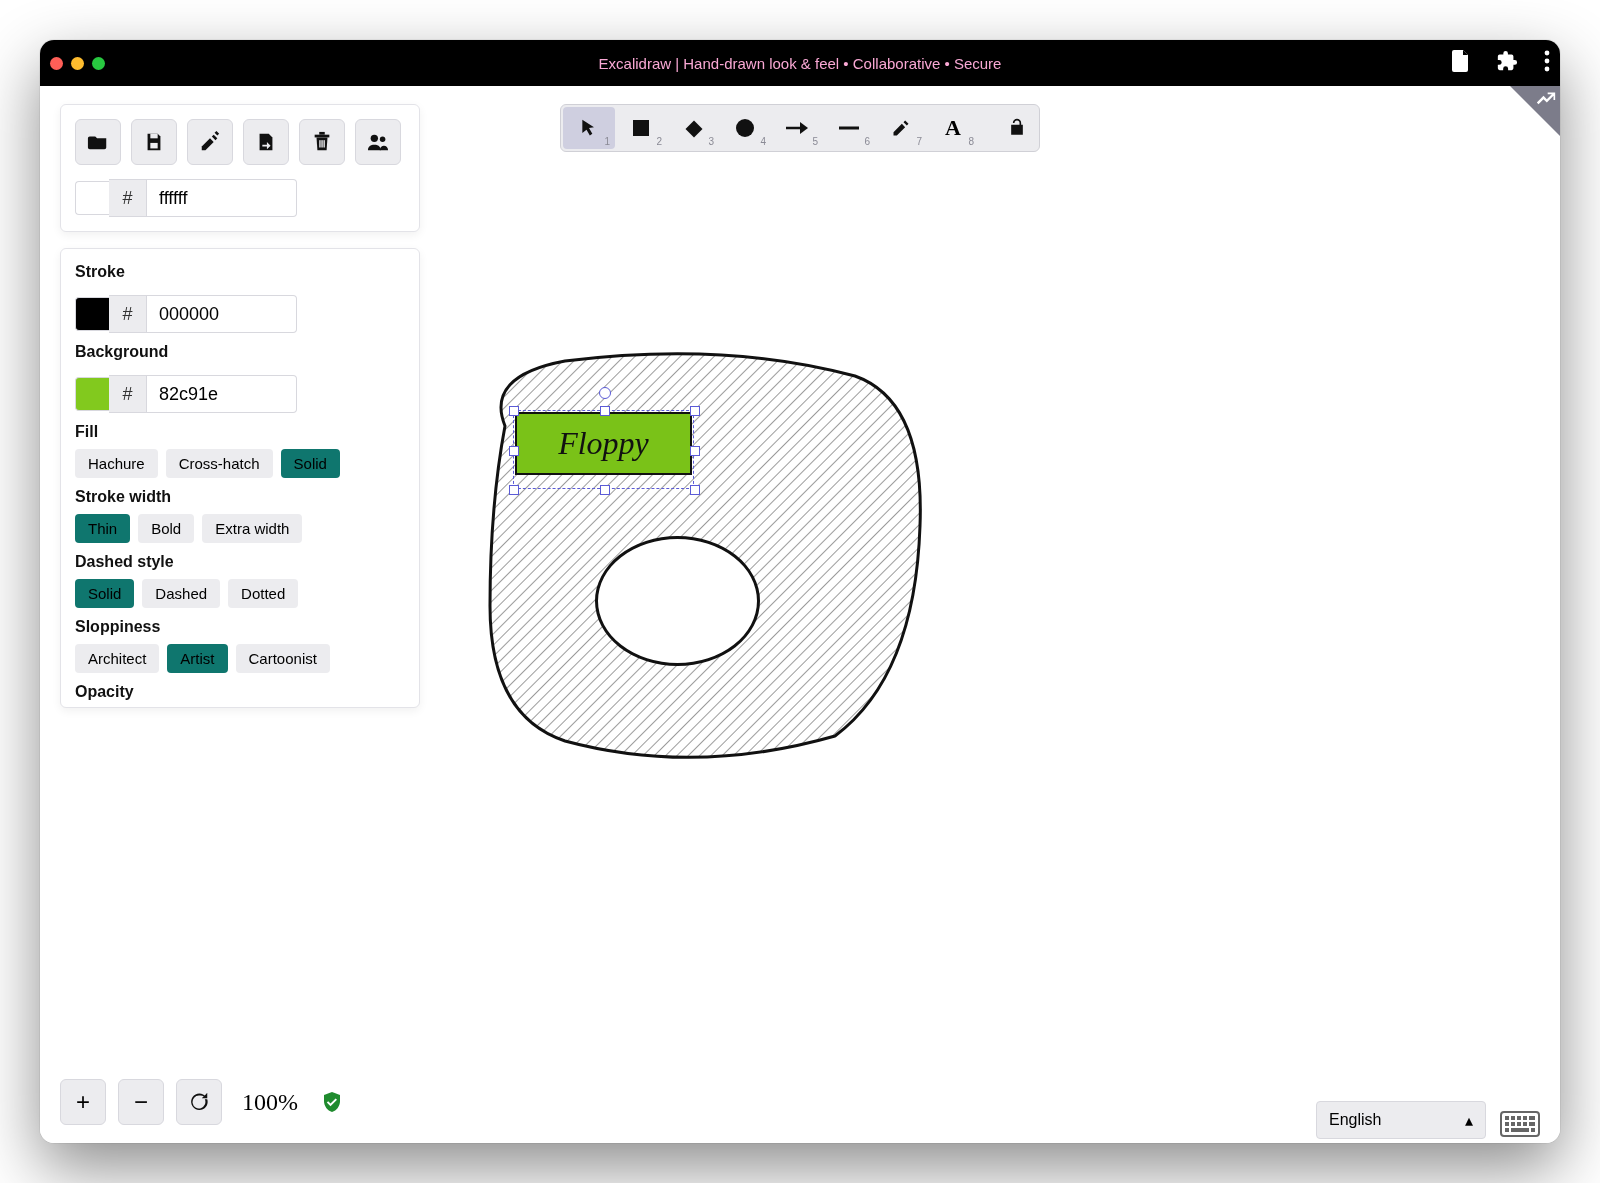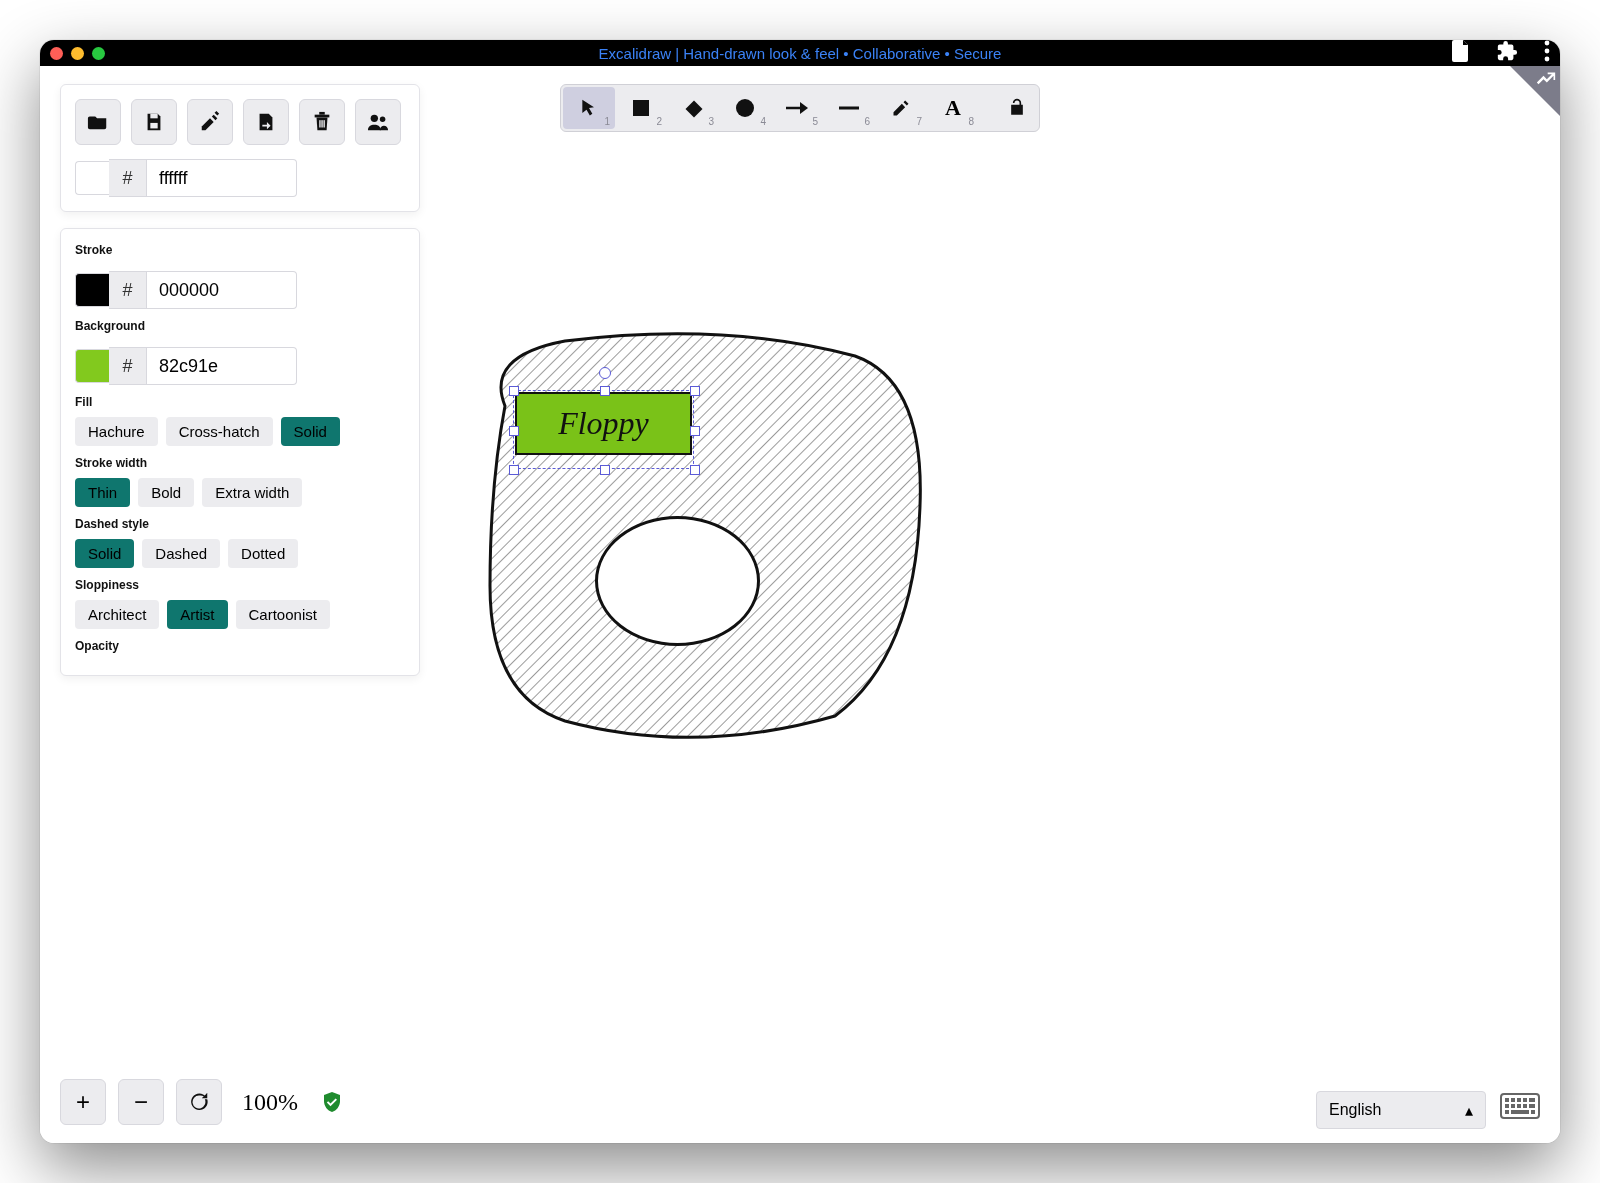--- a/index.html
+++ b/index.html
@@ -7,21 +7,21 @@
 
 
 .page { padding: 40px; min-height: 100%; display: flex; }
 .window {
   flex: 1; display: flex; flex-direction: column;
   border-radius: 14px; overflow: hidden;
   box-shadow: 0 25px 65px rgba(0,0,0,.45), 0 0 0 1px rgba(0,0,0,.05);
   background: #fff;
 }
 .titlebar {
-  background: #000; color: #3b82f6; height: 26px; display: flex; align-items: center;
+  background: #000; color: #f9a8d4; height: 46px; display: flex; align-items: center;
   padding: 0 10px; position: relative;
 }
 .traffic { display: flex; gap: 8px; }
 .traffic span { width: 13px; height: 13px; border-radius: 50%; display: inline-block; }
 .title { position: absolute; left: 0; right: 0; text-align: center; font-size: 15px; font-weight: 500; pointer-events: none; }
 .title-actions { margin-left: auto; display: flex; gap: 26px; align-items: center; }
 .title-actions svg, .title-actions .dots { fill: #fff; }
 
 
 .body { flex: 1; position: relative; overflow: hidden; background: #fff; }
@@ -68,41 +68,41 @@
 }
 .color-row .swatch { border-radius: 4px 0 0 4px; border-right: none; }
 .hex-input {
   height: 38px; border: 1px solid #d8d8de; border-left: none; border-radius: 0 4px 4px 0;
   padding: 0 12px; font-size: 18px; width: 150px; outline: none;
 }
 
 
 .props { max-height: 460px; overflow: hidden; position: relative; }
 .props-inner { padding-right: 6px; }
-.props h4 { font-size: 12px; font-weight: 700; margin: 10px 0 8px; color: #111; }
+.props h4 { font-size: 16px; font-weight: 700; margin: 10px 0 8px; color: #111; }
 .props h4:first-child { margin-top: 0; }
 .chip-row { display: flex; flex-wrap: wrap; gap: 8px; }
 .chip {
   padding: 6px 13px; background: #ececef; border-radius: 4px; font-size: 15px; cursor: pointer;
 }
 .chip.active { background: #0f766e; }
 
 
 .zoom-bar {
   position: absolute; left: 20px; bottom: 18px; display: flex; align-items: center; gap: 12px; z-index: 6;
 }
 .zoom-btn {
   width: 46px; height: 46px; background: #ececef; border: 1px solid #d8d8de; border-radius: 6px;
   display: flex; align-items: center; justify-content: center; font-size: 24px; cursor: pointer;
 }
 .zoom-pct { font-size: 24px; font-weight: 500; margin: 0 0 0 8px; font-family: Liberation Serif, serif; }
 .shield { width: 24px; height: 24px; margin-left: 10px; }
 
 
-.br-bar { position: absolute; right: 20px; bottom: 14px; display: flex; align-items: flex-start; gap: 14px; z-index: 6; }
+.br-bar { position: absolute; right: 20px; bottom: 4px; display: flex; align-items: flex-end; gap: 14px; z-index: 6; }
 .lang-select {
   width: 170px; height: 38px; background: #ececef; border: 1px solid #d8d8de; border-radius: 4px;
   display: flex; align-items: center; justify-content: space-between; padding: 0 12px; font-size: 16px; cursor: pointer;
 }
 .kbd { width: 40px; height: 30px; color: #555; }
 
 
 .canvas { position: absolute; inset: 0; z-index: 1; }
 .blob {
   position: absolute; left: 435px; top: 260px; width: 460px; height: 415px;

